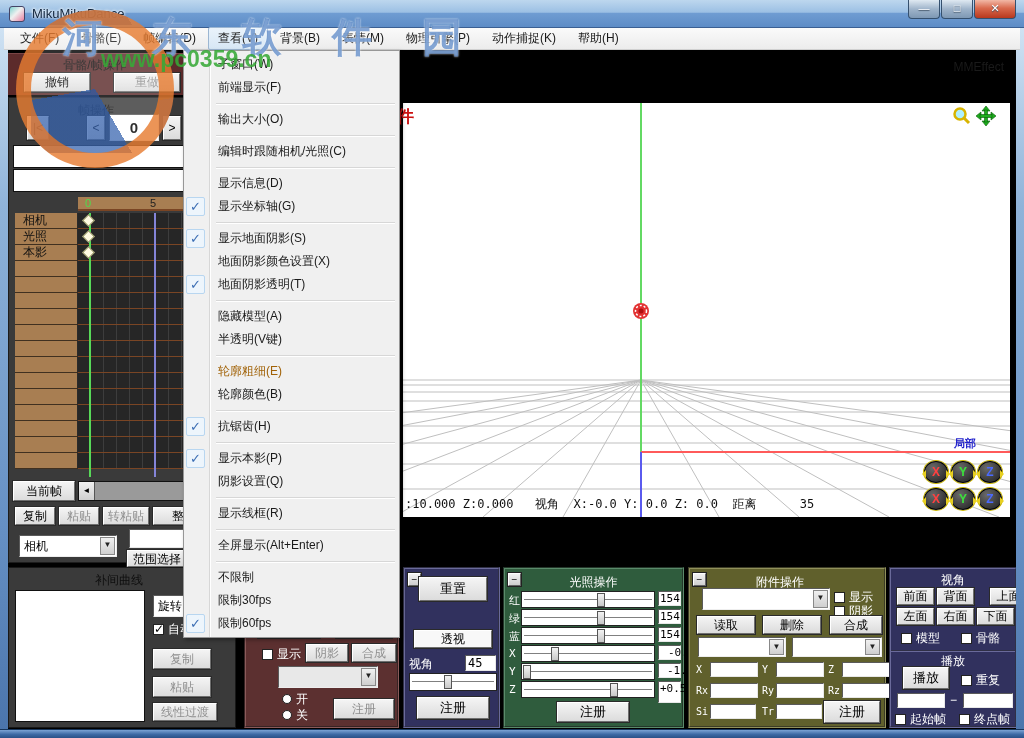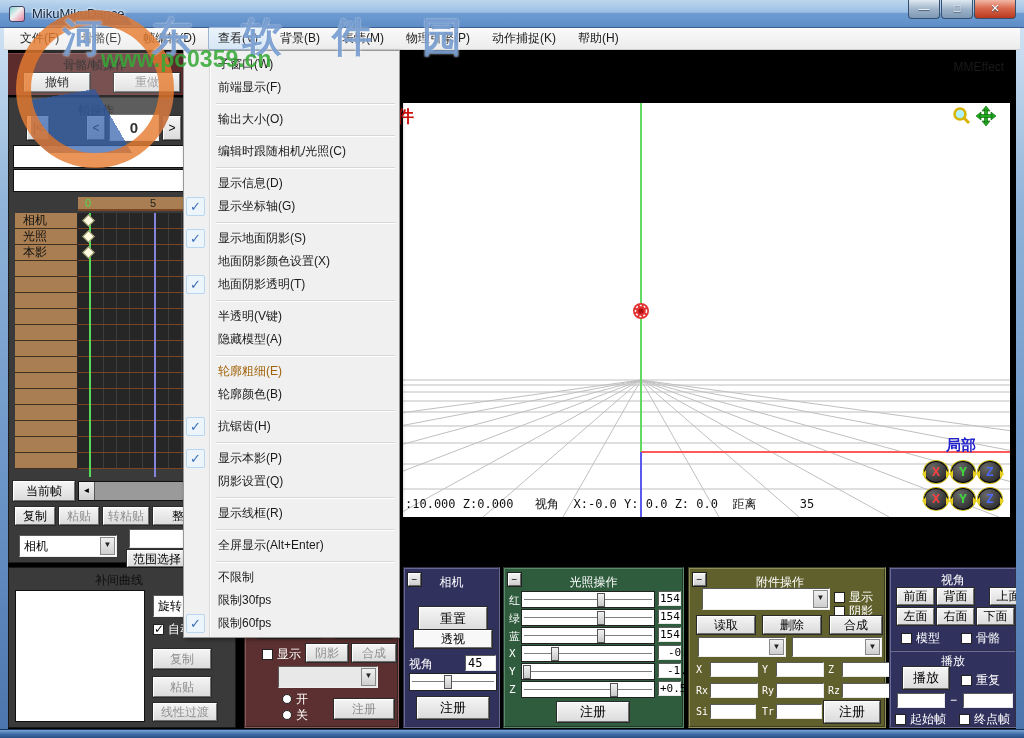--- a/index.html
+++ b/index.html
@@ -115,21 +115,21 @@
      border:2px groove #90905a; }
   .panel-rightcol { position:absolute; left:889px; top:567px; width:128px; height:161px; background:#31315e;
      border:2px groove #6a6a9a; }
   .sect-divider { position:absolute; left:0; right:0; top:81px; border-top:2px groove #6a6a9a; }
   .mono { font-family:"DejaVu Sans Mono","Liberation Mono",monospace; }
 
   
   .viewport { position:absolute; left:403px; top:103px; width:607px; height:414px; background:#fff; z-index:2; }
   .vp-status { position:absolute; left:2px; bottom:4px; color:#111; font-size:12px; white-space:pre; }
   .vp-hint { position:absolute; left:-6px; top:2px; color:#cc1111; font-size:17px; font-weight:bold; }
-  .vp-local { position:absolute; right:34px; top:333px; color:#2222cc; font-size:15px; font-weight:bold; }
+  .vp-local { position:absolute; right:34px; top:333px; color:#2222cc; font-size:11px; font-weight:bold; }
   .axis-rows { position:absolute; right:8px; top:358px; }
   .axis-row { display:flex; gap:3px; margin-bottom:5px; }
   .axis-ico { width:24px; height:22px; border-radius:50%; background:radial-gradient(circle at 35% 30%,#6a6a6a,#1d1d1d);
      border:1px solid #000; color:#fff; font-weight:bold; font-size:12px; text-align:center; line-height:21px;
      position:relative; box-shadow:0 0 0 1px #c8b400; }
   .axis-ico.ax-x { color:#ff4040; } .axis-ico.ax-y { color:#3ce03c; } .axis-ico.ax-z { color:#4a6aff; }
   .axis-ico::before,.axis-ico::after { content:""; position:absolute; top:8px; border:4px solid transparent; }
   .axis-ico::before { left:-7px; border-right-color:#e8d020; }
   .axis-ico::after { right:-7px; border-left-color:#e8d020; }
   .vp-tools { position:absolute; right:14px; top:3px; display:flex; gap:4px; }
@@ -339,21 +339,21 @@
     </div>
     <div class="wlabel" style="left:36px;top:138px">
       <span class="radio"></span><span>关</span>
     </div>
     <button class="btn disabled" style="left:88px;top:130px;width:60px;height:20px">注册</button>
   </div>
 
   <div class="panel-camera">
     <span class="min-box" style="left:3px;top:4px">−</span>
     <div class="p-title" style="position:absolute;left:0;top:5px;width:100%;text-align:center">相机</div>
-    <button class="btn" style="left:14px;top:38px;width:68px;height:24px;font-size:13px">重置</button>
+    <button class="btn" style="left:14px;top:8px;width:68px;height:24px;font-size:13px">重置</button>
     <button class="btn pressed" style="left:9px;top:61px;width:78px;height:18px">透视</button>
     <span class="wlabel" style="left:4px;top:87px">视角</span>
     <div class="field mono" style="left:60px;top:86px;width:31px;height:16px;text-align:left">45</div>
     <div class="slider" style="left:4px;top:104px;width:88px;height:18px;background:#fff;border:1px solid #222">
       <div class="sl-track"></div>
         <div class="sl-thumb" id="fov-thumb" style="left: 44%;"></div>
     </div>
     <button class="btn" style="left:12px;top:128px;width:72px;height:22px;font-size:13px">注册</button>
   </div>
 
@@ -391,21 +391,21 @@
         <div style="position: absolute; left: 16px; top: 18px; width: 134px; height: 17px; background: rgb(255, 255, 255); border: 1px solid rgb(34, 34, 34);">
           <div class="sl-track"></div>
           <div class="sl-thumb" style="left: 4%;"></div>
         </div>
         <div class="field mono" style="left: 153px; top: 18px; width: 23px; height: 15px; text-align: right; font-size: 11px; padding: 0px 8px;">-1.0</div>
         <div class="wlabel mono" style="left: 4px; top: 38px; font-size: 11px;">Z</div>
         <div style="position: absolute; left: 16px; top: 36px; width: 134px; height: 17px; background: rgb(255, 255, 255); border: 1px solid rgb(34, 34, 34);">
           <div class="sl-track"></div>
           <div class="sl-thumb" style="left: 70%;"></div>
         </div>
-        <div class="field mono" style="left: 153px; top: 36px; width: 23px; height: 15px; text-align: right; font-size: 11px; padding: 0px 1px;">+0.5</div>
+        <div class="field mono" style="left: 153px; top: 36px; width: 23px; height: 22px; text-align: right; font-size: 11px; padding: 0px 1px;">+0.5</div>
       </div>
     <button class="btn" style="left:52px;top:133px;width:72px;height:20px;font-size:13px">注册</button>
   </div>
 
   <div class="panel-acc">
     <span class="min-box" style="left:3px;top:4px">−</span>
     <div class="p-title" style="position:absolute;left:40px;top:5px;width:100px;text-align:center">附件操作</div>
     <div class="dd" style="left:12px;top:19px;width:128px;height:22px">
       <span class="dd-arrow">▼</span>
     </div>
@@ -557,22 +557,22 @@
       <div class="menu-sep"></div>
       <div class="menu-item">编辑时跟随相机/光照(C)</div>
       <div class="menu-sep"></div>
       <div class="menu-item">显示信息(D)</div>
       <div class="menu-item"><div class="menu-check">✓</div>显示坐标轴(G)</div>
       <div class="menu-sep"></div>
       <div class="menu-item"><div class="menu-check">✓</div>显示地面阴影(S)</div>
       <div class="menu-item">地面阴影颜色设置(X)</div>
       <div class="menu-item"><div class="menu-check">✓</div>地面阴影透明(T)</div>
       <div class="menu-sep"></div>
+      <div class="menu-item">隐藏模型(A)</div>
       <div class="menu-item">半透明(V键)</div>
-      <div class="menu-item">隐藏模型(A)</div>
       <div class="menu-sep"></div>
       <div class="menu-item disabled">轮廓粗细(E)</div>
       <div class="menu-item">轮廓颜色(B)</div>
       <div class="menu-sep"></div>
       <div class="menu-item"><div class="menu-check">✓</div>抗锯齿(H)</div>
       <div class="menu-sep"></div>
       <div class="menu-item"><div class="menu-check">✓</div>显示本影(P)</div>
       <div class="menu-item">阴影设置(Q)</div>
       <div class="menu-sep"></div>
       <div class="menu-item">显示线框(R)</div>

